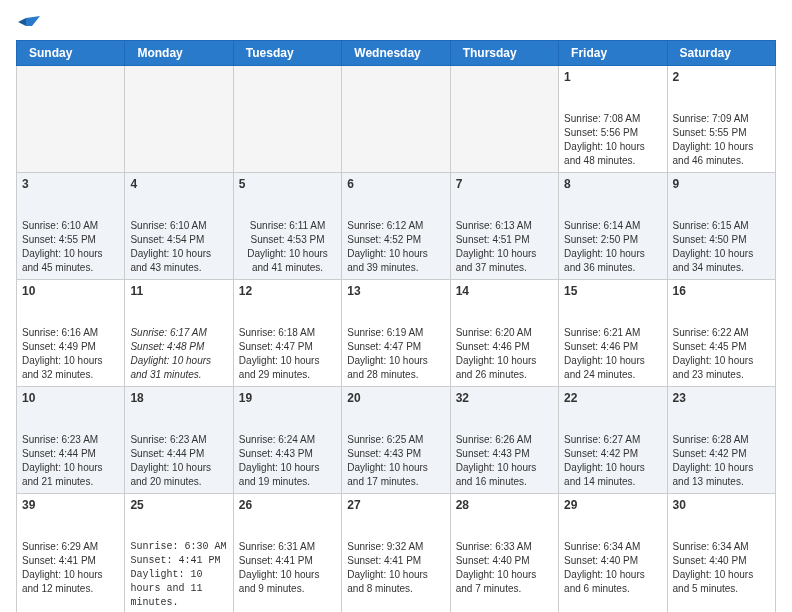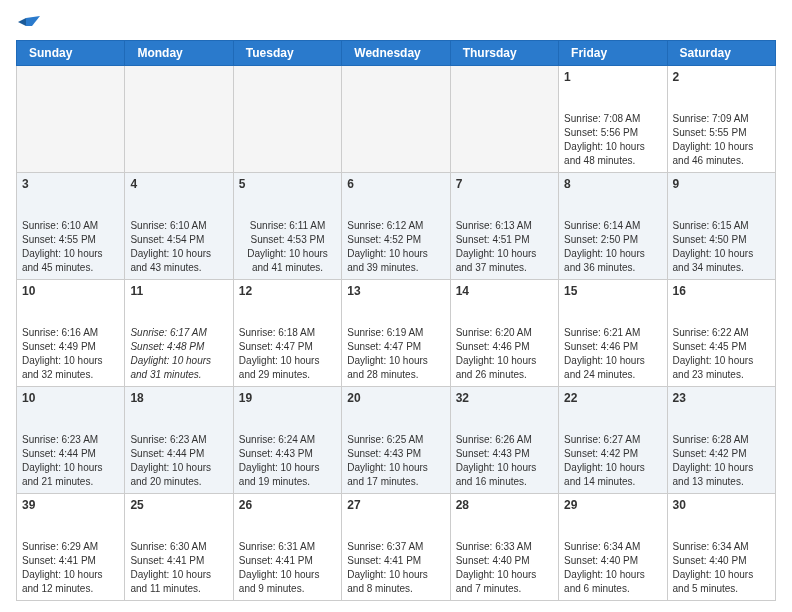--- a/index.html
+++ b/index.html
@@ -262,33 +262,33 @@
       </tr>
       <tr>
         <td>
           <span class="day-num">39</span>
           <div class="day-info" style="white-space: pre-line;">Sunrise: 6:29 AM
 Sunset: 4:41 PM
 Daylight: 10 hours and 12 minutes.</div>
         </td>
         <td>
           <span class="day-num">25</span>
-          <div class="day-info" style="white-space: pre-line;">Sunrise: 6:30 AM
+          <div class="day-info" style="white-space: pre-line; font-family: Liberation Mono, monospace;">Sunrise: 6:30 AM
 Sunset: 4:41 PM
 Daylight: 10 hours and 11 minutes.</div>
         </td>
         <td>
           <span class="day-num">26</span>
           <div class="day-info" style="white-space: pre-line;">Sunrise: 6:31 AM
 Sunset: 4:41 PM
 Daylight: 10 hours and 9 minutes.</div>
         </td>
         <td>
           <span class="day-num">27</span>
-          <div class="day-info" style="white-space: pre-line;">Sunrise: 6:37 AM
+          <div class="day-info" style="white-space: pre-line;">Sunrise: 9:32 AM
 Sunset: 4:41 PM
 Daylight: 10 hours and 8 minutes.</div>
         </td>
         <td>
           <span class="day-num">28</span>
           <div class="day-info" style="white-space: pre-line;">Sunrise: 6:33 AM
 Sunset: 4:40 PM
 Daylight: 10 hours and 7 minutes.</div>
         </td>
         <td>

